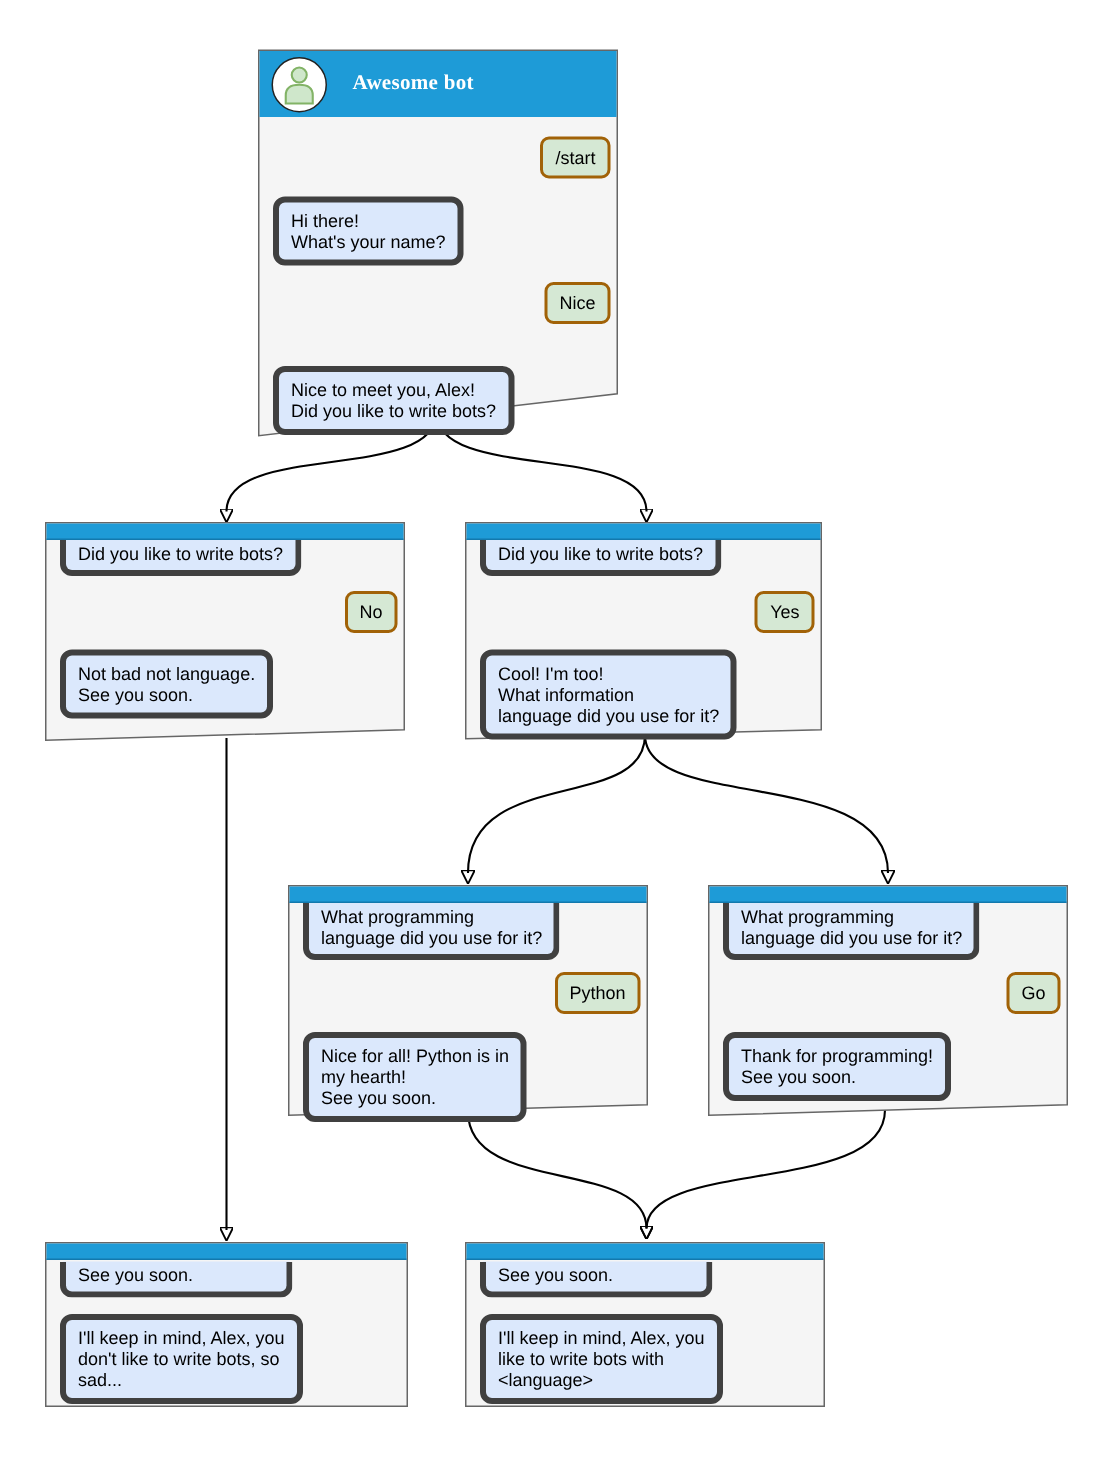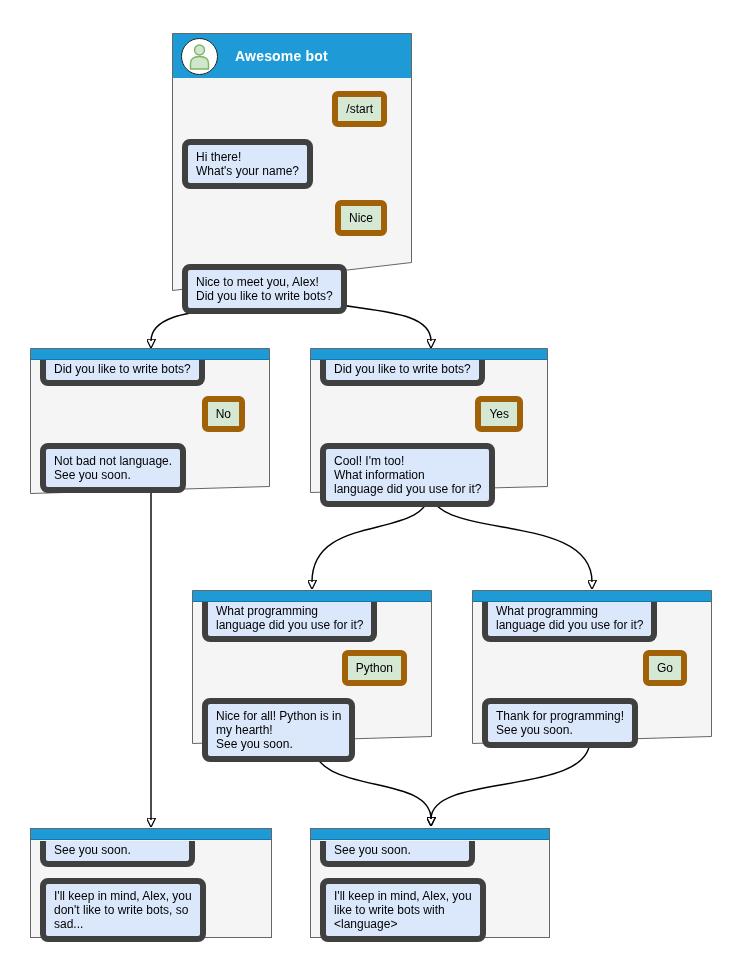--- a/index.html
+++ b/index.html
@@ -16,29 +16,29 @@
   .frame polygon, .frame rect { fill:#F5F5F5; stroke:#666666; stroke-width:1; }
 
   .titlebar { position:absolute; left:1px; right:1px; top:1px; height:11px;
               background:#1E9BD7; border-bottom:1px solid #1279ad; }
 
   .header-full { position:absolute; left:1px; right:1px; top:1px; height:44px;
                  background:#1E9BD7; display:flex; align-items:center; }
   .avatar { width:37px; height:37px; border-radius:50%; background:#ffffff;
             border:1.6px solid #222222; margin-left:8px; display:flex;
             align-items:center; justify-content:center; flex:0 0 auto; }
-  .chat-title { color:#ffffff; font-weight:bold; font-size:14px; margin-left:17px; letter-spacing:.2px; }
+  .chat-title { color:#ffffff; font-weight:bold; font-size:14px; margin-left:17px; letter-spacing:.2px;font-family:Liberation Serif, serif; }
 
   .content { position:absolute; left:1px; right:1px; display:flex; flex-direction:column; align-items:flex-start; }
 
   .bubble { font-size:12px; line-height:14px; color:#000000; white-space:pre-line;
             padding:5px 8px; border-radius:8px; max-width:180px; }
-  .bot  { background:#DBE8FC; border:6px solid #404040; margin-left:9px; align-self:flex-start; }
-  .user { background:#D5E8D4; border:6px solid #a16207; border-radius:6px;
-          margin-right:24px; align-self:flex-end; min-width:34px; }
+  .bot  { background:#DBE8FC; border:4px solid #404040; margin-left:9px; align-self:flex-start; }
+  .user { background:#D5E8D4; border:2px solid #a16207; border-radius:6px;
+          margin-right:4px; align-self:flex-end; min-width:34px; }
   .clipped { border-top:none; border-radius:0 0 8px 8px; padding-top:2px; padding-bottom:4px; margin-top:0; }
   .minw { min-width:155px; }
 
   
   #w-root    { left:172px; top:33px;  width:240px; height:258px; }
   #w-root    .content { top:45px; }
   #w-no      { left:30px;  top:348px; width:240px; height:146px; }
   #w-yes     { left:310px; top:348px; width:238px; height:145px; }
   #w-py      { left:192px; top:590px; width:240px; height:154px; }
   #w-go      { left:472px; top:590px; width:240px; height:154px; }

